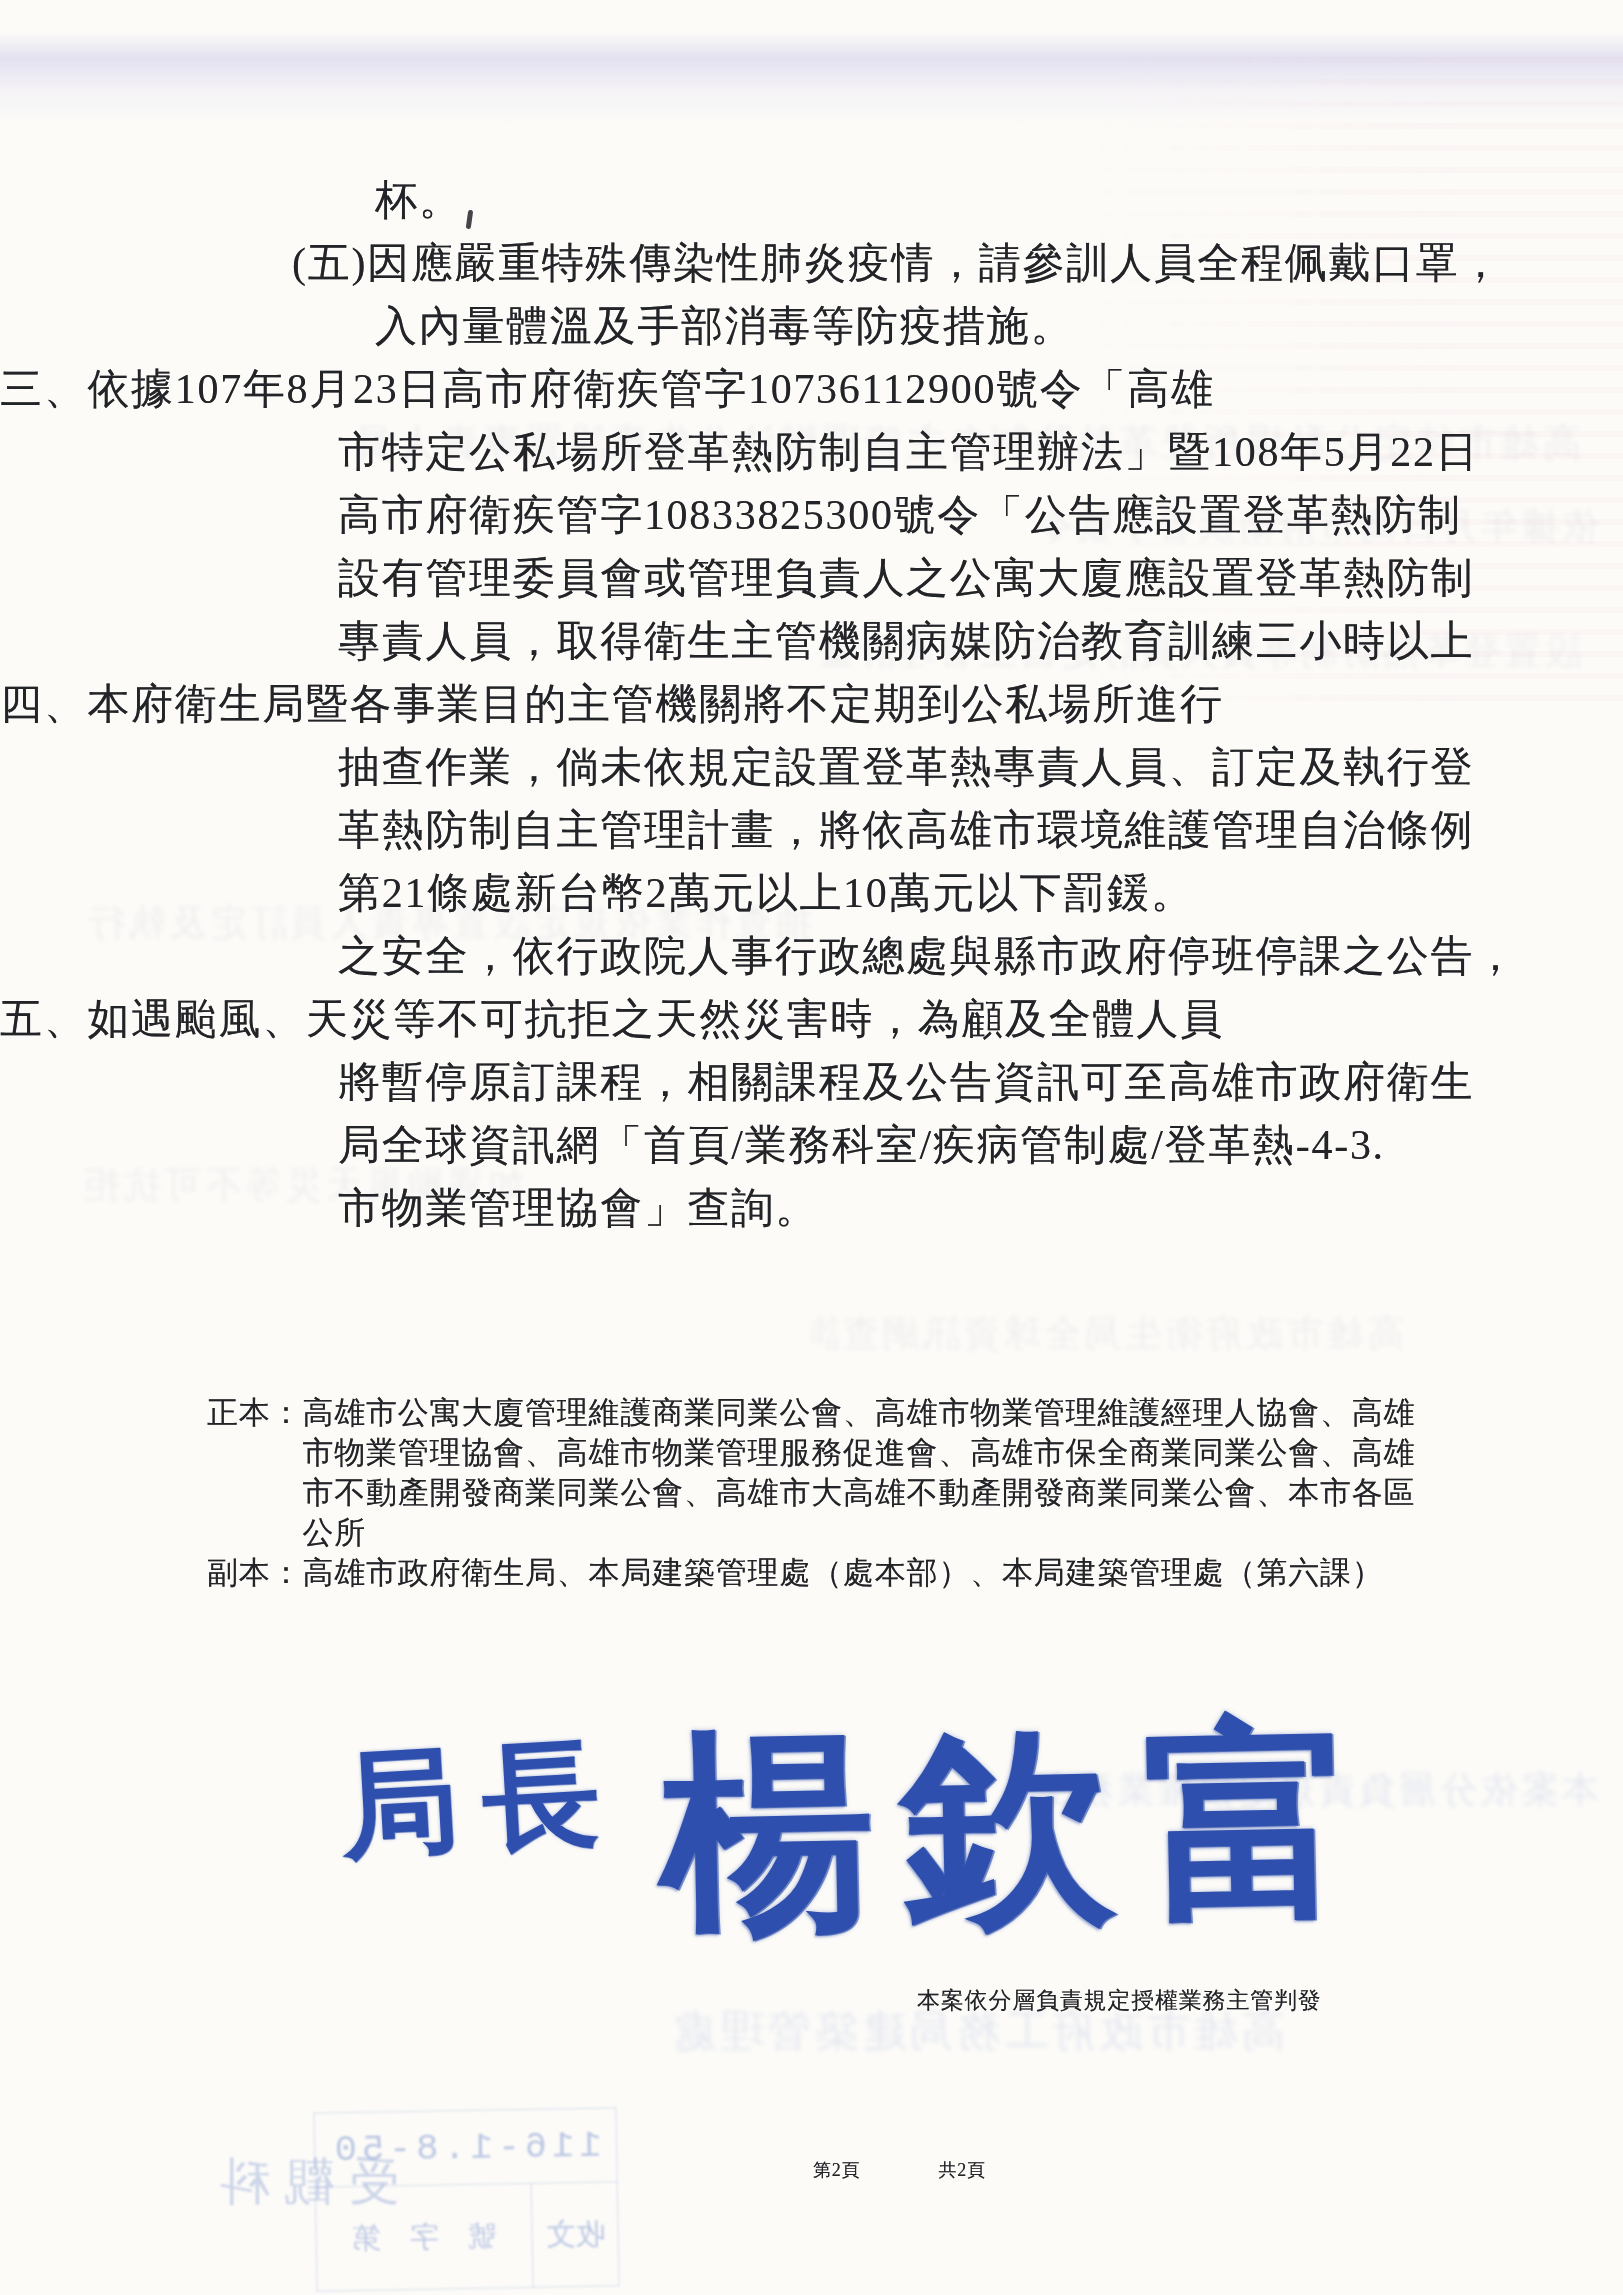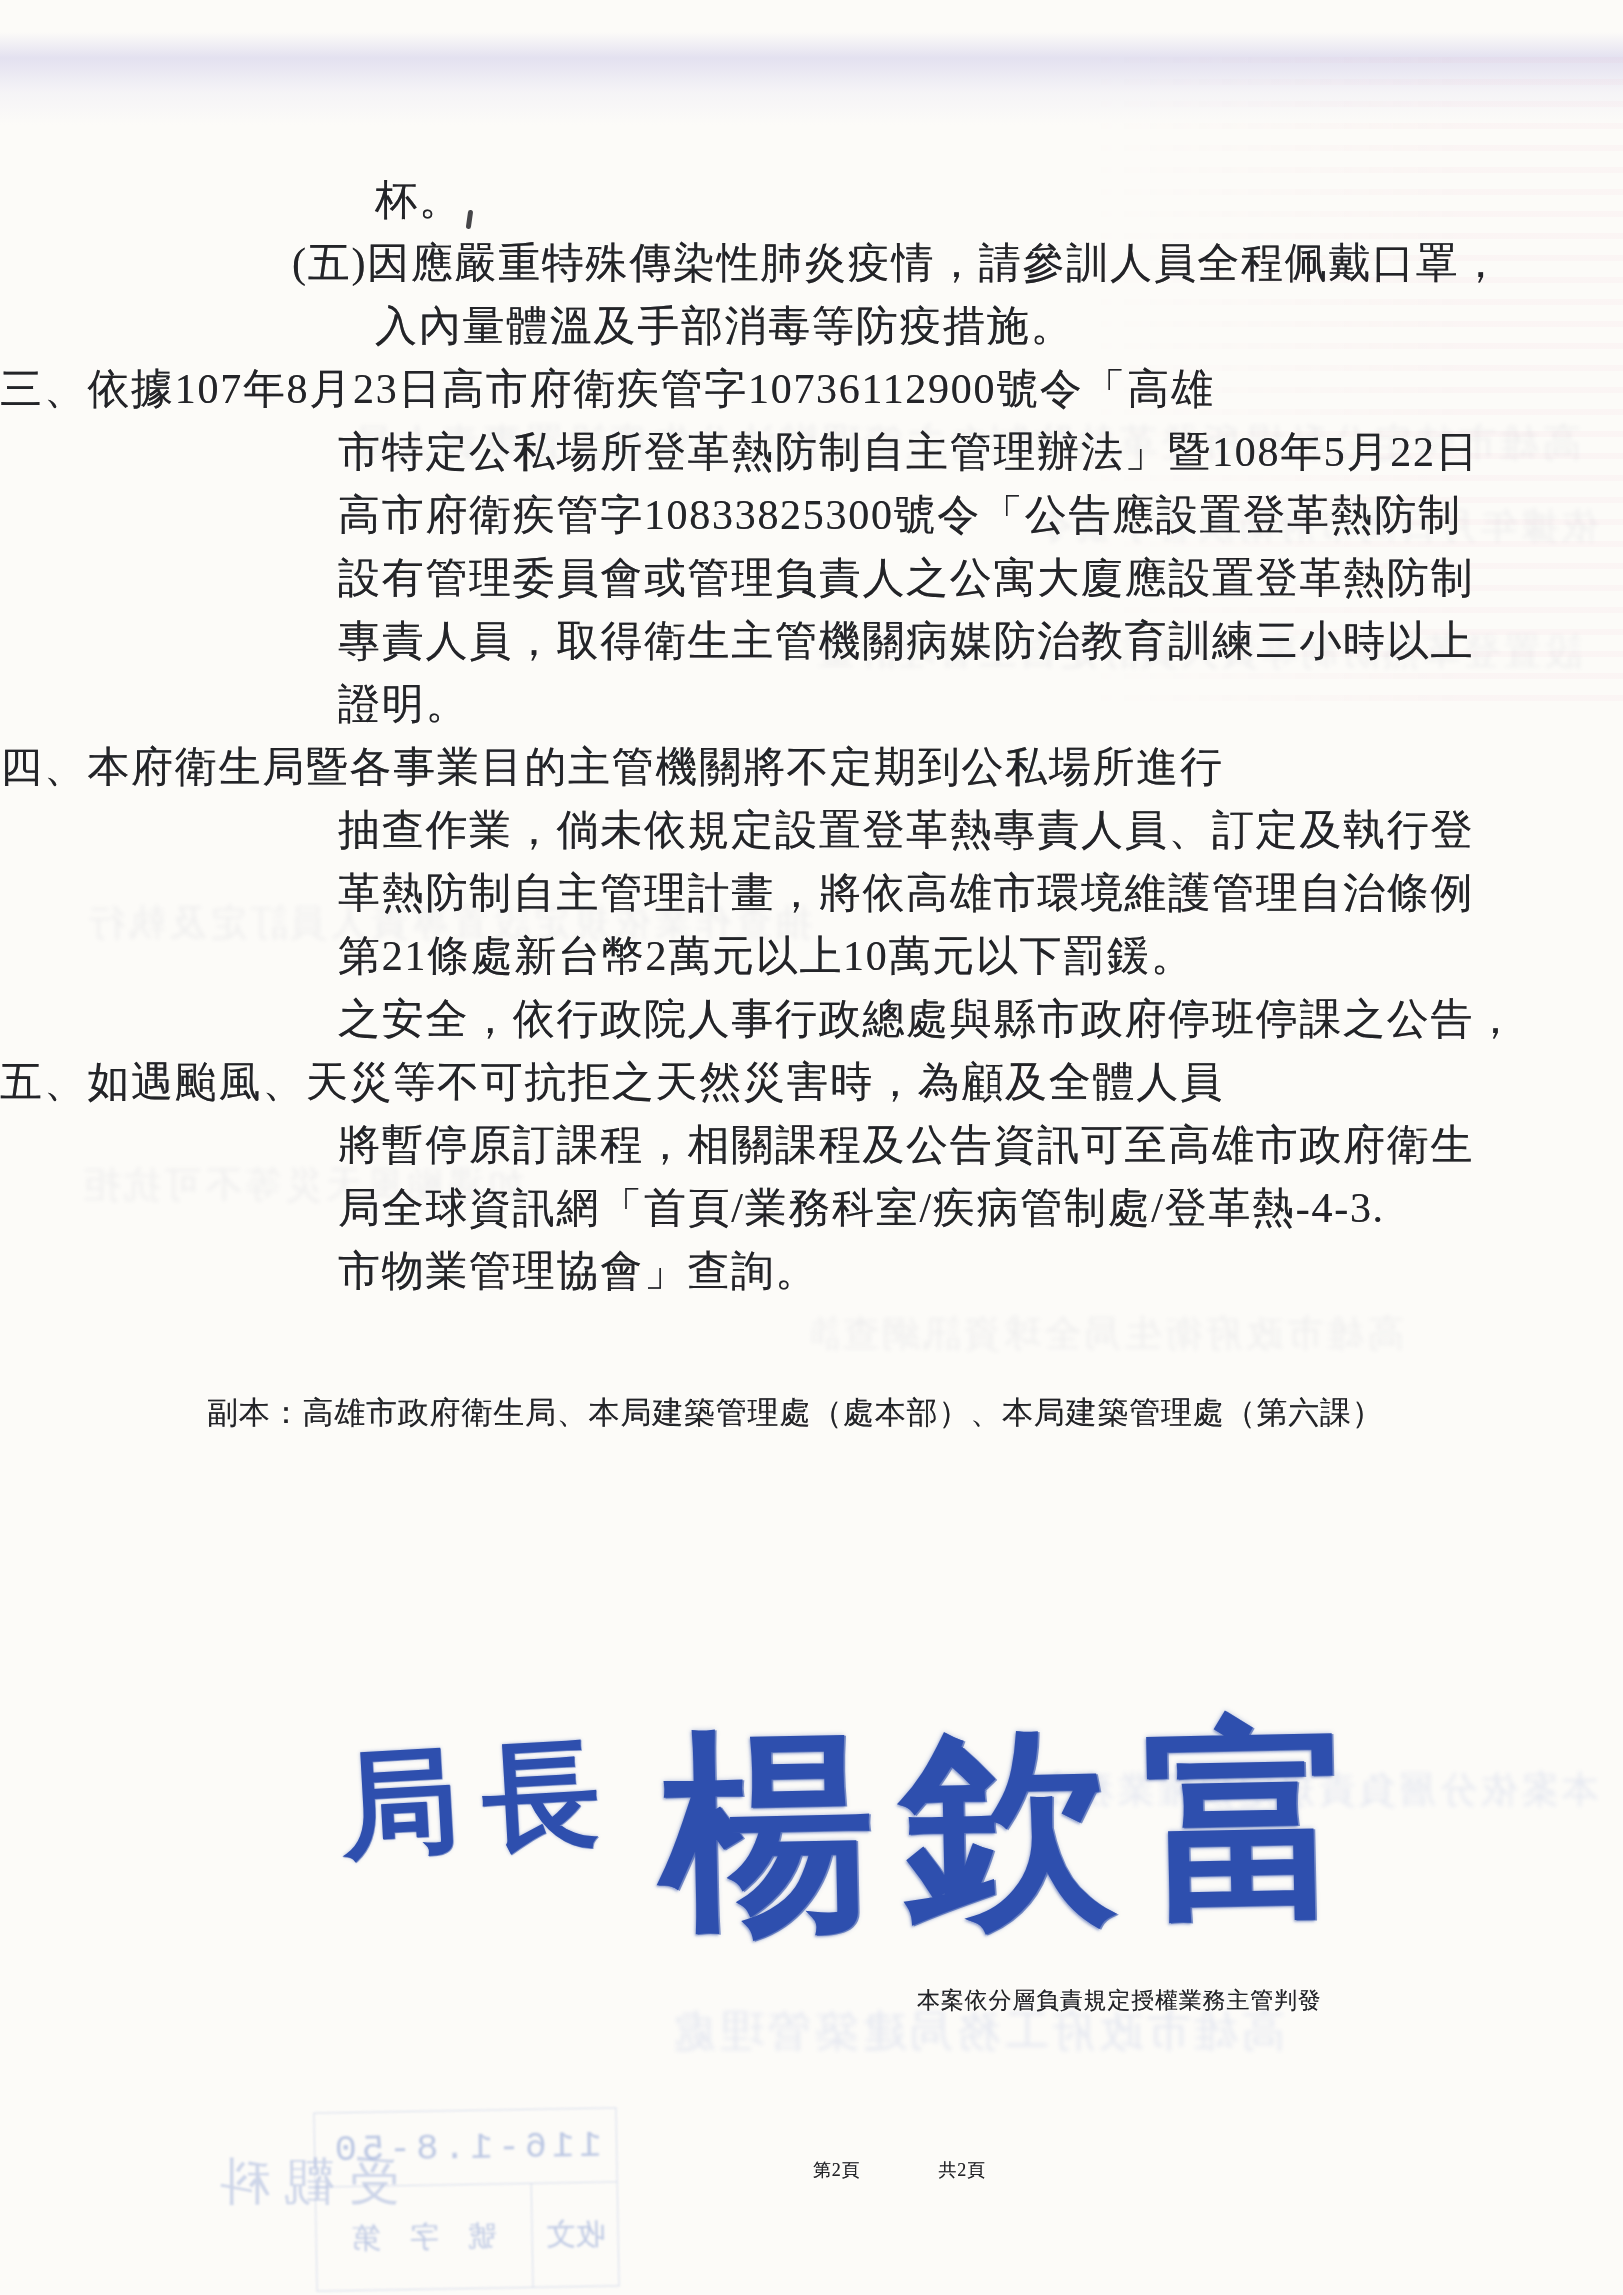--- a/index.html
+++ b/index.html
@@ -158,36 +158,44 @@
 
   <div class="doc-body">
       <div class="bl l4">杯。</div>
       <div class="bl l2">(五)因應嚴重特殊傳染性肺炎疫情，請參訓人員全程佩戴口罩，</div>
       <div class="bl l4">入內量體溫及手部消毒等防疫措施。</div>
       <div class="bl l1">三、依據107年8月23日高市府衛疾管字10736112900號令「高雄</div>
       <div class="bl l3">市特定公私場所登革熱防制自主管理辦法」暨108年5月22日</div>
       <div class="bl l3">高市府衛疾管字10833825300號令「公告應設置登革熱防制</div>
       <div class="bl l3">設有管理委員會或管理負責人之公寓大廈應設置登革熱防制</div>
       <div class="bl l3">專責人員，取得衛生主管機關病媒防治教育訓練三小時以上</div>
-      <div class="bl l3">證明。</div>
       <div class="bl l1">四、本府衛生局暨各事業目的主管機關將不定期到公私場所進行</div>
       <div class="bl l3">抽查作業，倘未依規定設置登革熱專責人員、訂定及執行登</div>
       <div class="bl l3">革熱防制自主管理計畫，將依高雄市環境維護管理自治條例</div>
       <div class="bl l3">第21條處新台幣2萬元以上10萬元以下罰鍰。</div>
       <div class="bl l3">之安全，依行政院人事行政總處與縣市政府停班停課之公告，</div>
       <div class="bl l1">五、如遇颱風、天災等不可抗拒之天然災害時，為顧及全體人員</div>
       <div class="bl l3">將暫停原訂課程，相關課程及公告資訊可至高雄市政府衛生</div>
       <div class="bl l3">局全球資訊網「首頁/業務科室/疾病管制處/登革熱-4-3.</div>
       <div class="bl l3">市物業管理協會」查詢。</div>
     </div>
 
   <div class="ink-dot"></div>
 
   <div class="recipients">
     <div class="recip-row">
+      <span class="recip-label">正本：</span>
+      <div class="recip-lines" id="primary-lines">
+          <div class="rl">高雄市公寓大廈管理維護商業同業公會、高雄市物業管理維護經理人協會、高雄</div>
+          <div class="rl">市物業管理協會、高雄市物業管理服務促進會、高雄市保全商業同業公會、高雄</div>
+          <div class="rl">市不動產開發商業同業公會、高雄市大高雄不動產開發商業同業公會、本市各區</div>
+          <div class="rl">公所</div>
+        </div>
+    </div>
+    <div class="recip-row">
       <span class="recip-label">副本：</span>
       <div class="recip-lines" id="copy-lines">
           <div class="rl">高雄市政府衛生局、本局建築管理處（處本部）、本局建築管理處（第六課）</div>
         </div>
     </div>
   </div>
 
   <div class="signature" style="color: rgb(46, 79, 174);">
     <span class="sig-title">局長</span><span class="sig-name">楊欽富</span>
   </div>

